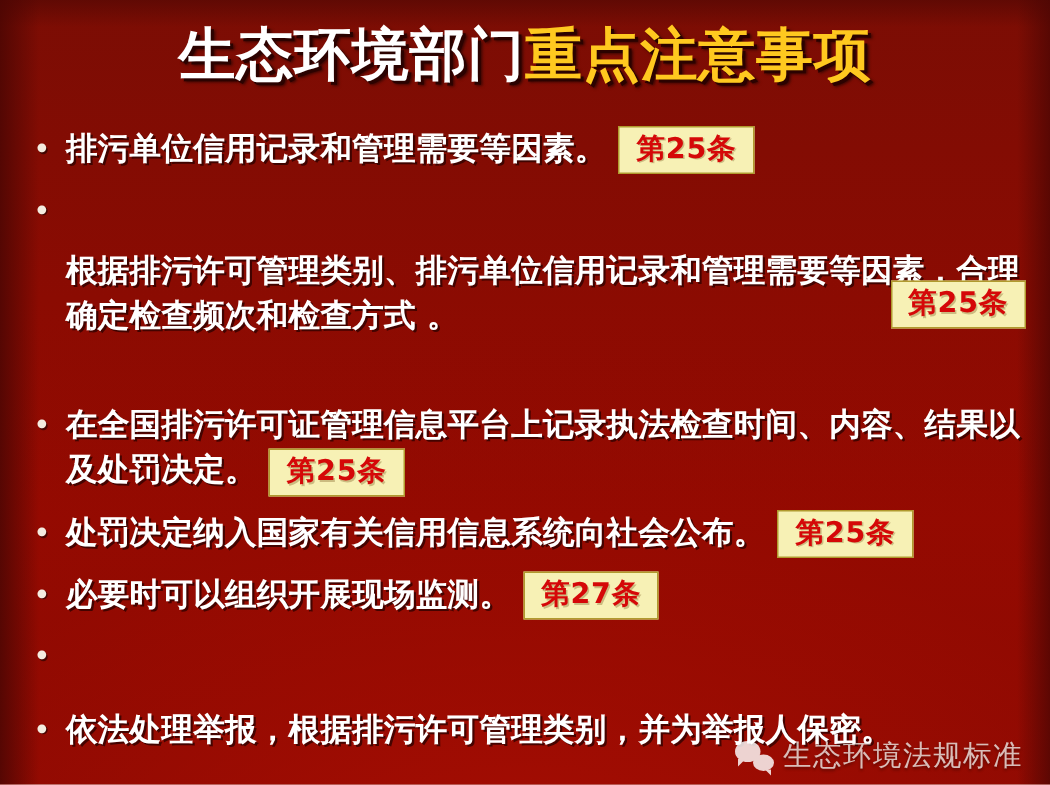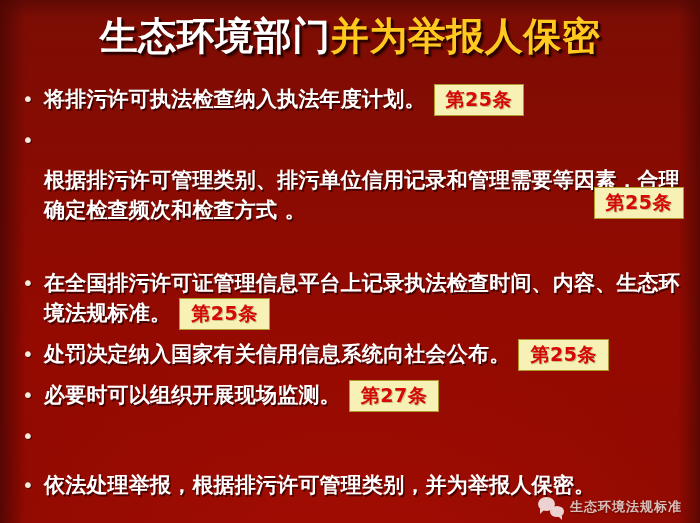--- a/index.html
+++ b/index.html
@@ -131,22 +131,22 @@
     right: 18px;
     bottom: 6px;
     display: flex;
     align-items: center;
     gap: 6px;
     z-index: 9;
     opacity: 0.82;
   }
   #watermark .wm-text {
     color: #e8e4e0;
-    font-size: 13px;
-    font-weight: bold;
+    font-size: 19px;
+    font-weight: normal;
     letter-spacing: 1px;
     text-shadow: 0 1px 2px rgba(0,0,0,0.45);
   }
   .wechat-icon {
     width: 26px;
     height: 20px;
     position: relative;
     display: inline-block;
   }
   .wechat-icon .b1,
@@ -185,39 +185,39 @@
     border-right: 4px solid #ffffff;
     border-bottom: 4px solid transparent;
   }
 </style>
 </head>
 <body>
 
 <div id="slide">
 
   <div id="title-bar">
-    <span class="title-seg title-white">生态环境部门</span><span class="title-seg title-gold">并为举报人保密</span>
+    <span class="title-seg title-white">生态环境部门</span><span class="title-seg title-gold">重点注意事项</span>
   </div>
 
   <div id="bullets">
 
     <div class="bullet-row">
       <span class="bullet-dot">•</span>
-      <span class="bullet-text"><span>将排污许可执法检查纳入执法年度计划。</span><span class="badge">第25条</span></span>
+      <span class="bullet-text"><span>排污单位信用记录和管理需要等因素。</span><span class="badge">第25条</span></span>
     </div>
 
     <div class="bullet-row row-multiline" style="padding-bottom:34px;">
       <span class="bullet-dot">•</span>
       <span class="bullet-text">根据排污许可管理类别、排污单位信用记录和管理需要等因素，合理确定检查频次和检查方式 。</span>
       <span class="badge float-right" style="top:62px;">第25条</span>
     </div>
 
     <div class="bullet-row">
       <span class="bullet-dot">•</span>
-      <span class="bullet-text"><span>在全国排污许可证管理信息平台上记录执法检查时间、内容、生态环境法规标准。</span><span class="badge">第25条</span></span>
+      <span class="bullet-text"><span>在全国排污许可证管理信息平台上记录执法检查时间、内容、结果以及处罚决定。</span><span class="badge">第25条</span></span>
     </div>
 
     <div class="bullet-row">
       <span class="bullet-dot">•</span>
       <span class="bullet-text"><span>处罚决定纳入国家有关信用信息系统向社会公布。</span><span class="badge">第25条</span></span>
     </div>
 
     <div class="bullet-row">
       <span class="bullet-dot">•</span>
       <span class="bullet-text"><span>必要时可以组织开展现场监测。</span><span class="badge">第27条</span></span>

